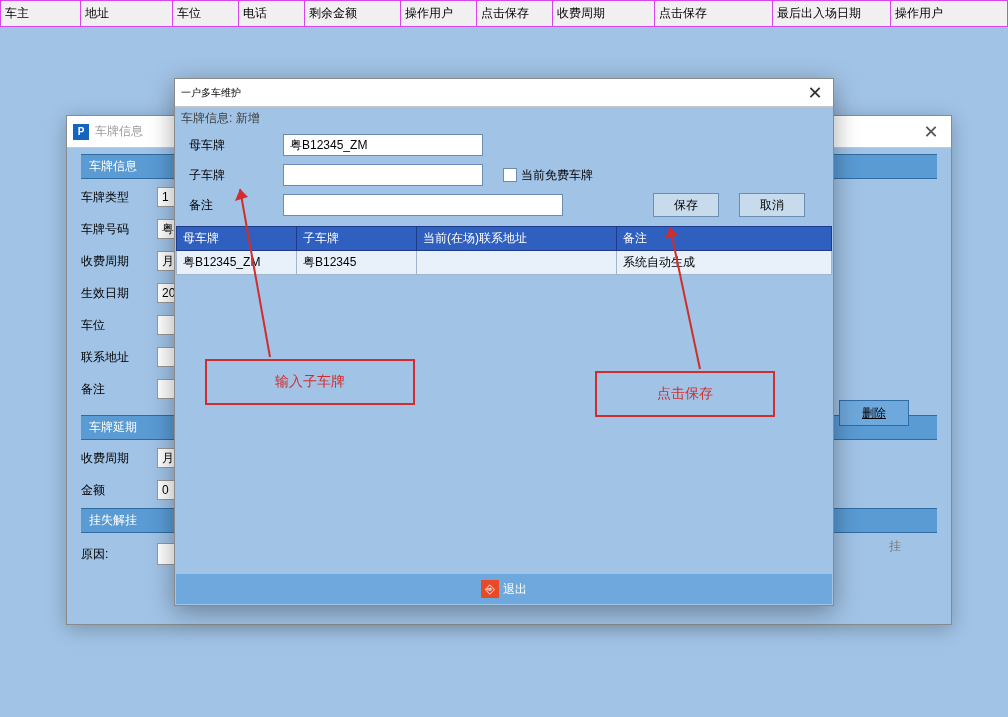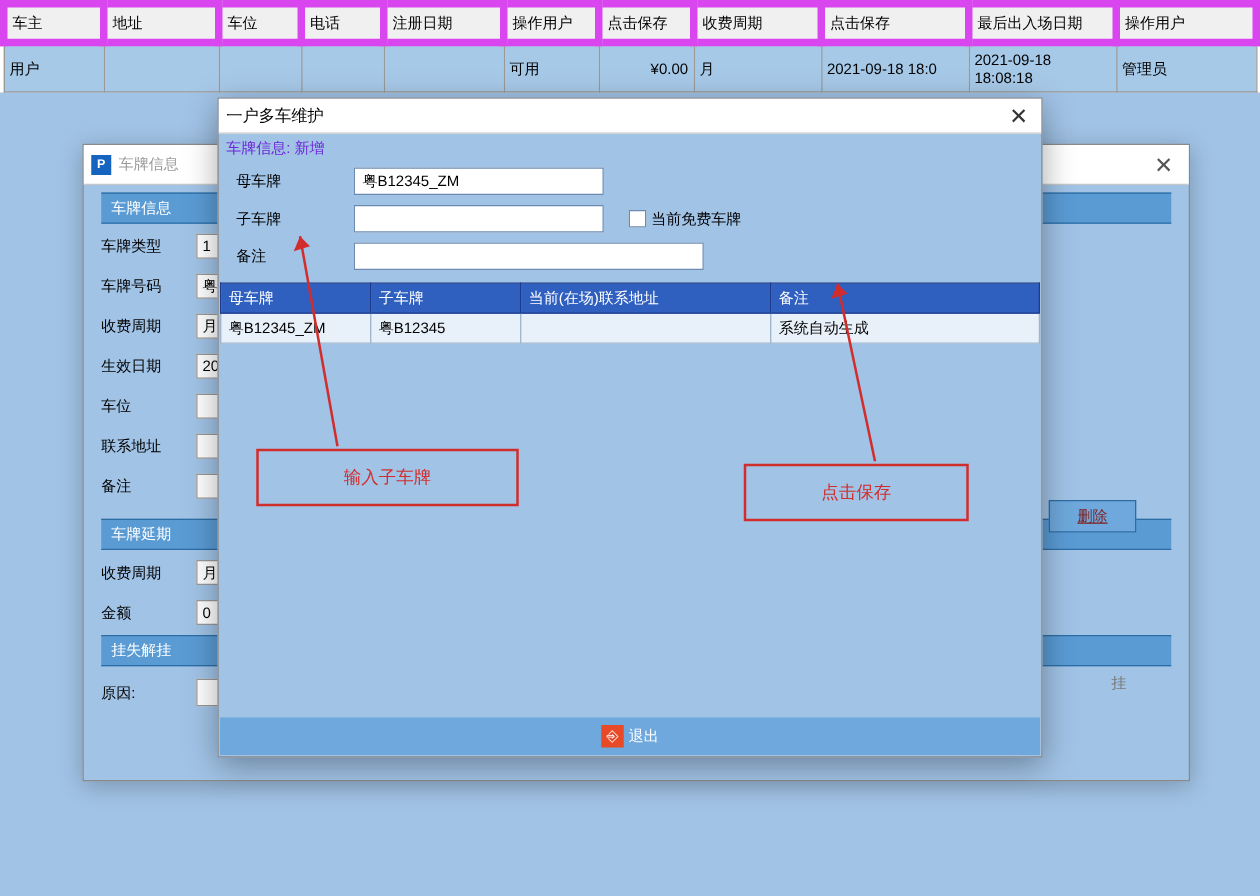--- a/index.html
+++ b/index.html
@@ -14,21 +14,21 @@
     }
 
     
     .bg-table {
       width: 100%;
       border-collapse: collapse;
       background: #fff;
     }
     .bg-table th {
       background: #f0f0f0;
-      border: 6px solid #d946ef;
+      border: 1px solid #d946ef;
       text-align: left;
       padding: 4px 4px;
       font-weight: normal;
     }
     .bg-table td {
       border: 1px solid #999;
       padding: 4px 4px;
       background: #a7c9e8;
     }
 
@@ -87,21 +87,21 @@
       border: 1px solid #999;
       height: 20px;
       padding: 0 4px;
       display: inline-flex; align-items: center;
     }
 
     .under-btn {
       position: absolute;
       right: 42px;
       background: #6ea8dc;
-      color: #7f1d1d;
+      color: #000000;
       border: 1px solid #2e6da4;
       width: 70px;
       height: 26px;
       text-align: center;
       line-height: 24px;
       text-decoration: underline;
     }
 
     
     .top-modal {
@@ -115,25 +115,25 @@
       box-shadow: 0 6px 24px rgba(0,0,0,.35);
     }
     .top-titlebar {
       height: 28px;
       background: #fff;
       display: flex;
       align-items: center;
       border-bottom: 1px solid #c8c8c8;
       padding-left: 6px;
     }
-    .top-titlebar .title { flex: 1; font-size: 13px; }
+    .top-titlebar .title { flex: 1; font-size: 10px; }
     .top-titlebar .close { width: 36px; text-align: center; font-size: 18px; color: #333; }
 
     .top-body { padding: 0; }
-    .info-line { padding: 3px 6px; color: #6d28d9; }
+    .info-line { padding: 3px 6px; color: #404040; }
 
     .top-form-row {
       display: flex;
       align-items: center;
       padding: 2px 8px;
       height: 30px;
     }
     .top-form-row label { width: 100px; text-align: left; padding-left: 6px; }
     .top-form-row input[type="text"] {
       background: #fff;
@@ -208,41 +208,28 @@
 </head>
 <body>
 
 <table class="bg-table">
   <tbody>
       <tr>
     <th style="width:80px">车主</th>
     <th style="width:92px">地址</th>
     <th style="width:66px">车位</th>
     <th style="width:66px">电话</th>
-    <th style="width:96px">注册日期</th>
+    <th style="width:96px">剩余金额</th>
     <th style="width:76px">操作用户</th>
     <th style="width:76px">点击保存</th>
     <th style="width:102px">收费周期</th>
     <th style="width:118px">点击保存</th>
     <th style="width:118px">最后出入场日期</th>
     <th>操作用户</th>
   </tr>
-  <tr>
-    <td>用户</td>
-    <td></td>
-    <td></td>
-    <td></td>
-    <td></td>
-    <td>可用</td>
-    <td style="text-align:right">¥0.00</td>
-    <td>月</td>
-    <td>2021-09-18 18:0</td>
-    <td>2021-09-18 18:08:18</td>
-    <td>管理员</td>
-  </tr>
 </tbody>
   </table>
 
 <div class="under-modal">
   <div class="under-titlebar">
     <span class="picon">P</span>
     <span class="title">车牌信息</span>
     <span class="close">✕</span>
   </div>
   <div class="under-body">
@@ -309,20 +296,24 @@
     </div>
     <div class="top-form-row">
       <label>子车牌</label>
       <input type="text" style="width: 200px;">
       <span class="cb"></span>
       <span>当前免费车牌</span>
     </div>
     <div class="top-form-row">
       <label>备注</label>
       <input type="text" style="width: 280px;">
+      <div class="btns">
+        <div class="btn">保存</div>
+        <div class="btn">取消</div>
+      </div>
     </div>
 
     <table class="sub-table">
       <tbody>
           <tr>
         <th style="width:120px">母车牌</th>
         <th style="width:120px">子车牌</th>
         <th style="width:200px">当前(在场)联系地址</th>
         <th>备注</th>
       </tr>

